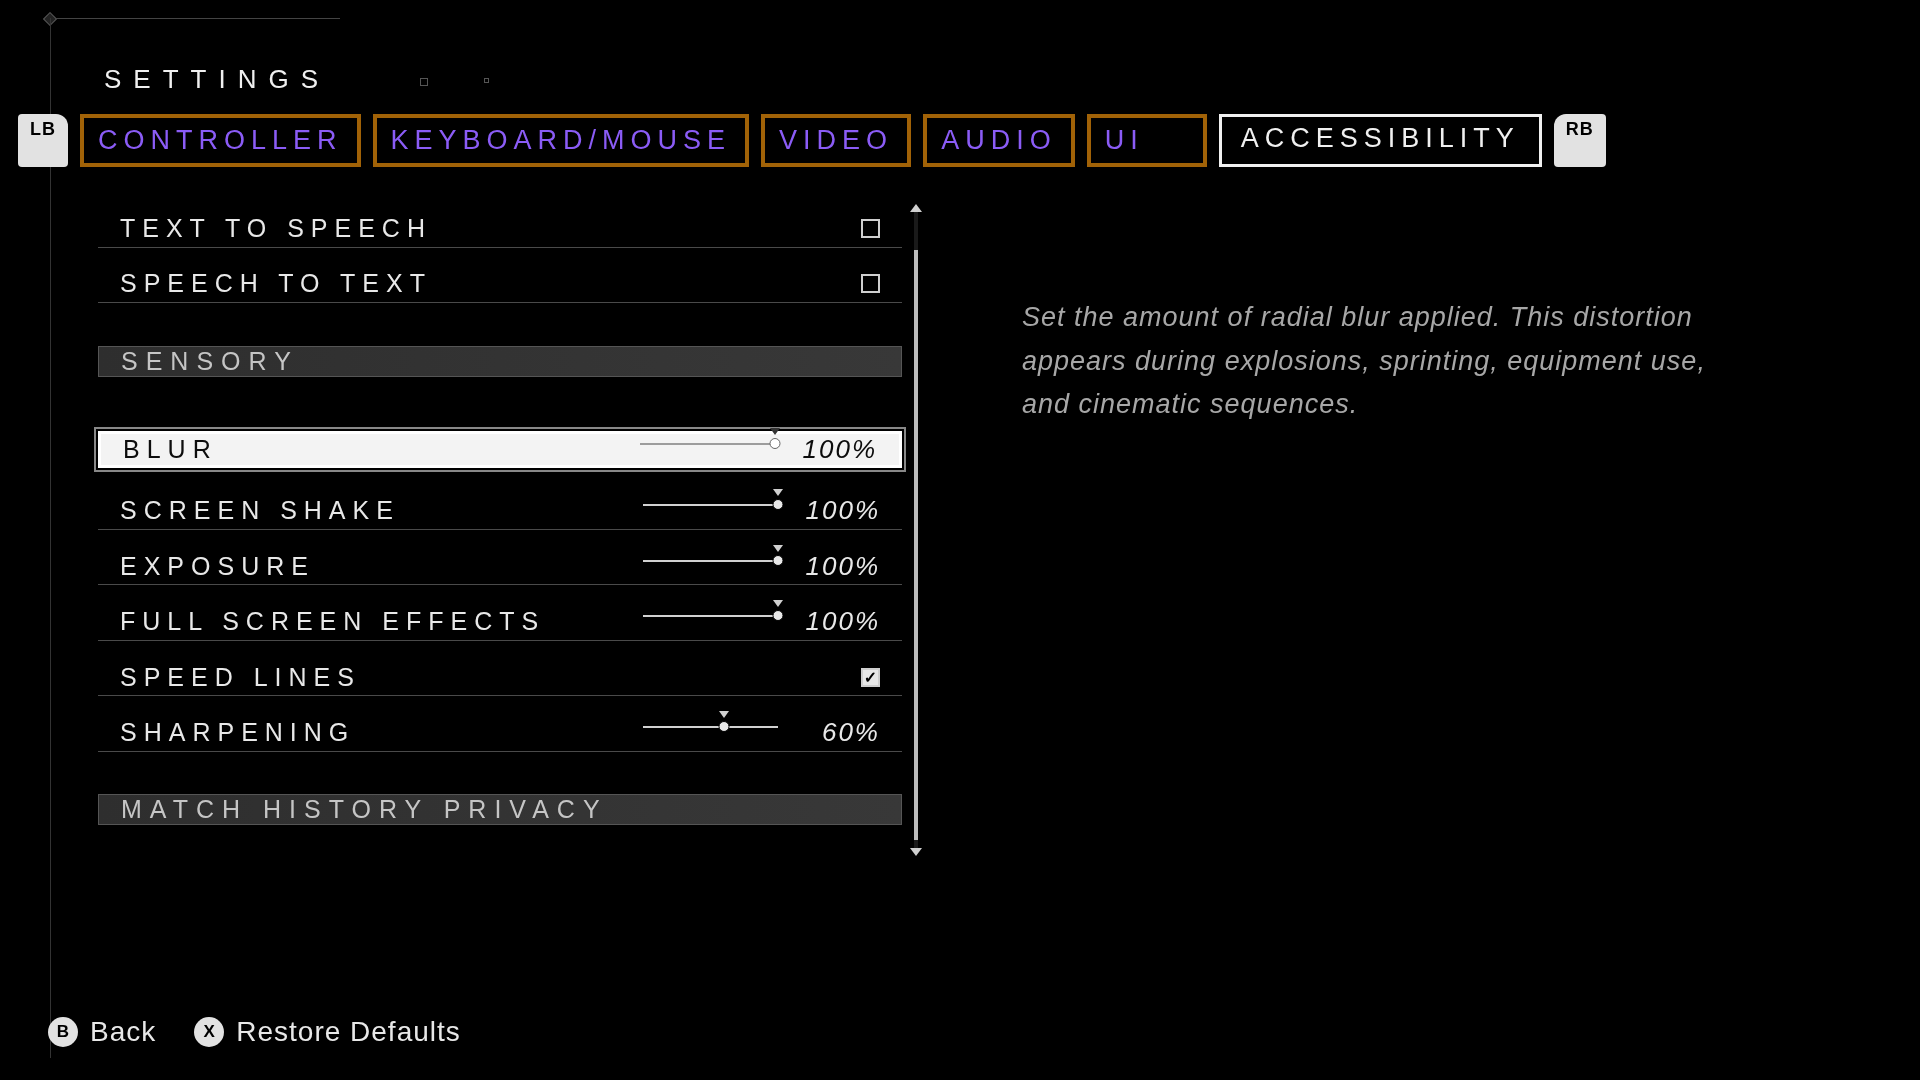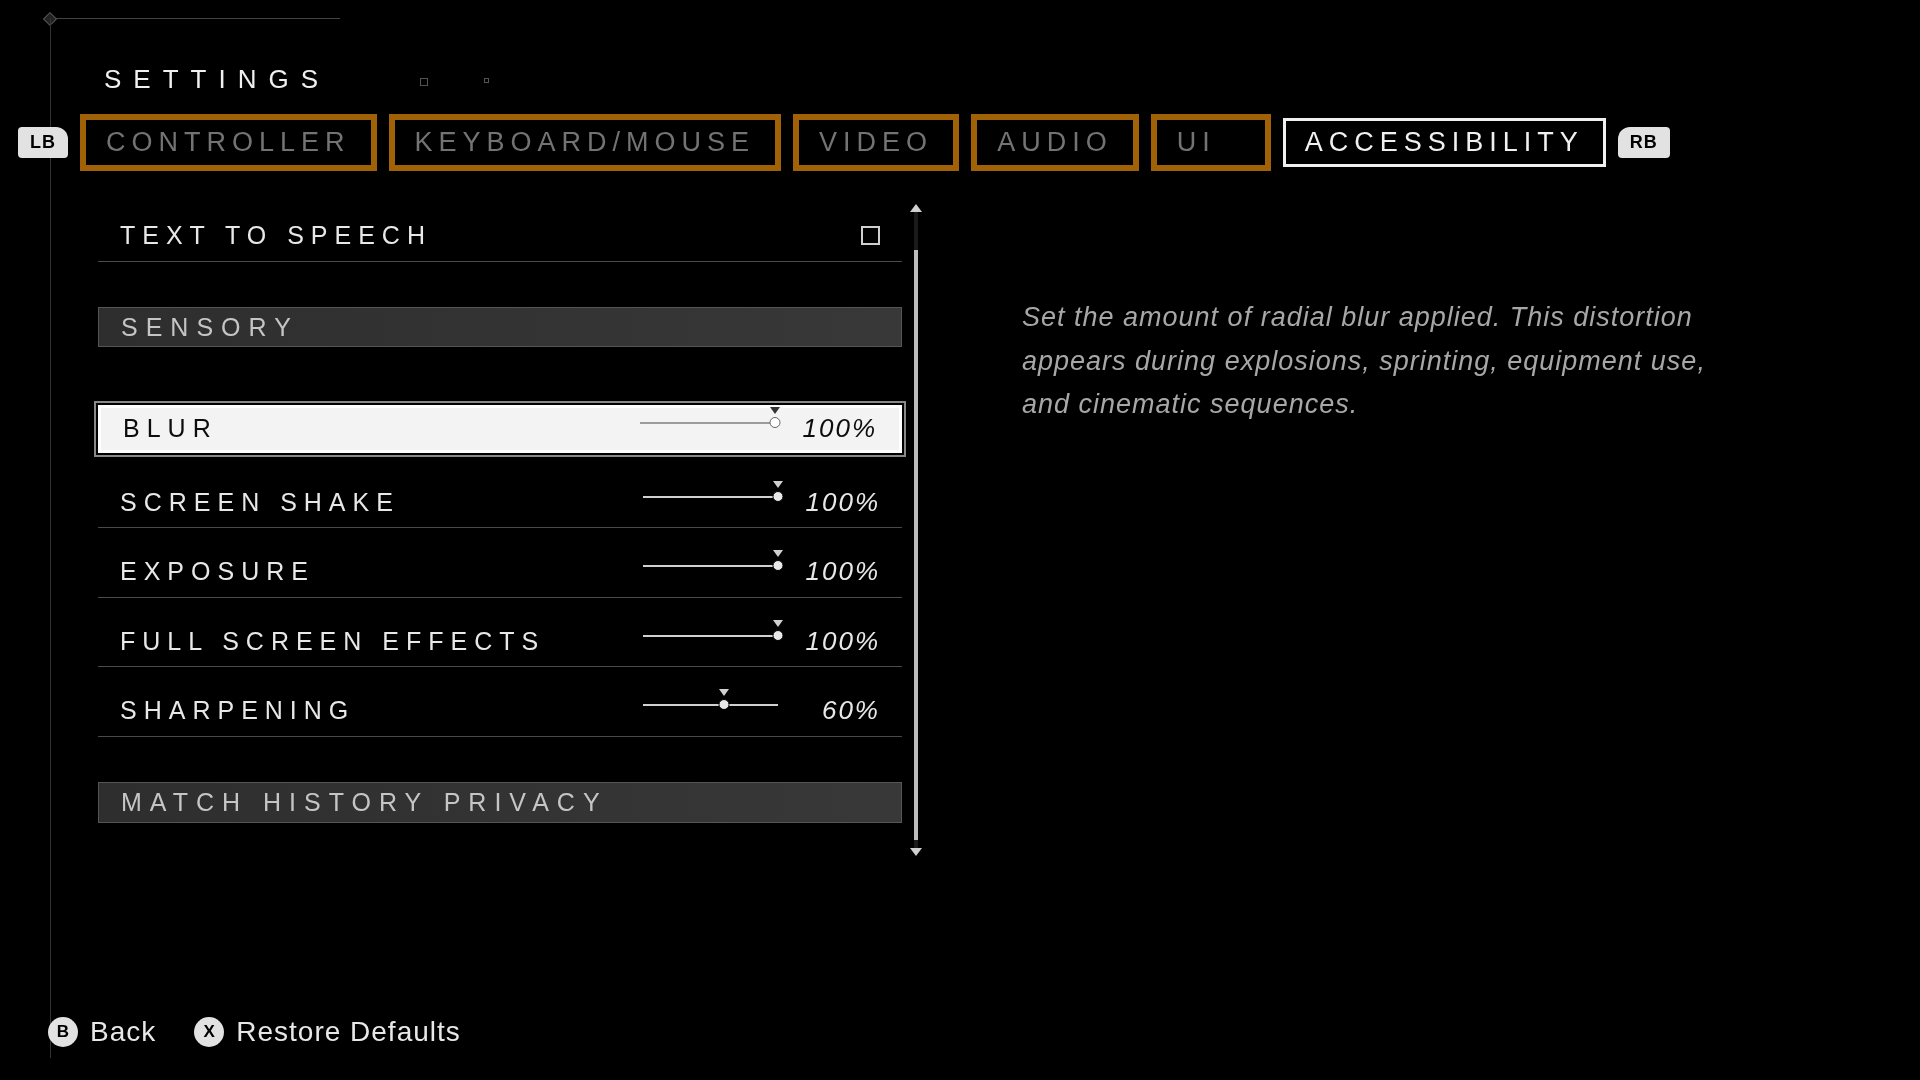--- a/index.html
+++ b/index.html
@@ -72,41 +72,40 @@
   height: 1040px;
   background: #333;
 }
 
 .tabs-row {
   position: absolute;
   top: 114px;
   left: 18px;
   right: 18px;
   display: flex;
-  align-items: center;
   gap: 12px;
 }
 
 .bumper {
   background: #e2e2e2;
   color: #000;
   font-weight: 700;
   font-size: 18px;
   padding: 5px 12px;
   border-radius: 4px 12px 4px 4px;
   letter-spacing: 1px;
 }
 .bumper.right { border-radius: 12px 4px 4px 4px; }
 
 .tab {
-  border: 6px solid #a16207;
-  padding: 7px 20px;
+  border: 4px solid #a16207;
+  padding: 7px 14px;
   font-size: 27px;
   letter-spacing: 6px;
-  color: #737373;
+  color: #8b5cf6;
   cursor: pointer;
   min-width: 120px;
 }
 .tab.active {
   border: 3px solid #f0f0f0;
   color: #f0f0f0;
   padding: 6px 19px;
 }
 
 .settings-frame {
@@ -328,20 +327,24 @@
 <div class="tabs-row">
   <div class="bumper">LB</div>
   <div id="tabs-mount" style="display: contents;"><div class="tab">CONTROLLER</div><div class="tab">KEYBOARD/MOUSE</div><div class="tab">VIDEO</div><div class="tab">AUDIO</div><div class="tab">UI</div><div class="tab active">ACCESSIBILITY</div></div>
   <div class="bumper right">RB</div>
 </div>
 
 <div class="settings-frame">
   <div class="settings-list" id="settings-mount">
       <div class="row">
         <span class="label">TEXT TO SPEECH</span>
+        <span class="checkbox"></span>
+      </div>
+      <div class="row">
+        <span class="label">SPEECH TO TEXT</span>
         <span class="checkbox"></span>
       </div>
       <div class="gap-sm"></div>
       <div class="row section">
         <span class="label">SENSORY</span>
       </div>
       <div class="gap-sm"></div>
       <div class="row selected">
         <span class="label">BLUR</span>
         <div class="slider-container">
@@ -380,20 +383,24 @@
         <div class="slider-container">
           <div class="slider">
             <div class="slider-track"></div>
             <div class="slider-caret" style="left: 100%;"></div>
             <div class="slider-knob" style="left: 100%;"></div>
           </div>
           <span class="slider-value">100%</span>
         </div>
       </div>
       <div class="row">
+        <span class="label">SPEED LINES</span>
+        <span class="checkbox checked">✓</span>
+      </div>
+      <div class="row">
         <span class="label">SHARPENING</span>
         <div class="slider-container">
           <div class="slider">
             <div class="slider-track"></div>
             <div class="slider-caret" style="left: 60%;"></div>
             <div class="slider-knob" style="left: 60%;"></div>
           </div>
           <span class="slider-value">60%</span>
         </div>
       </div>

